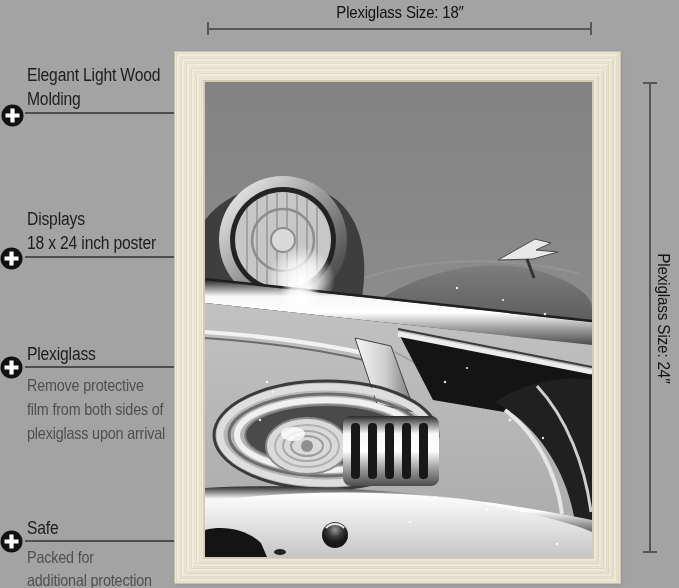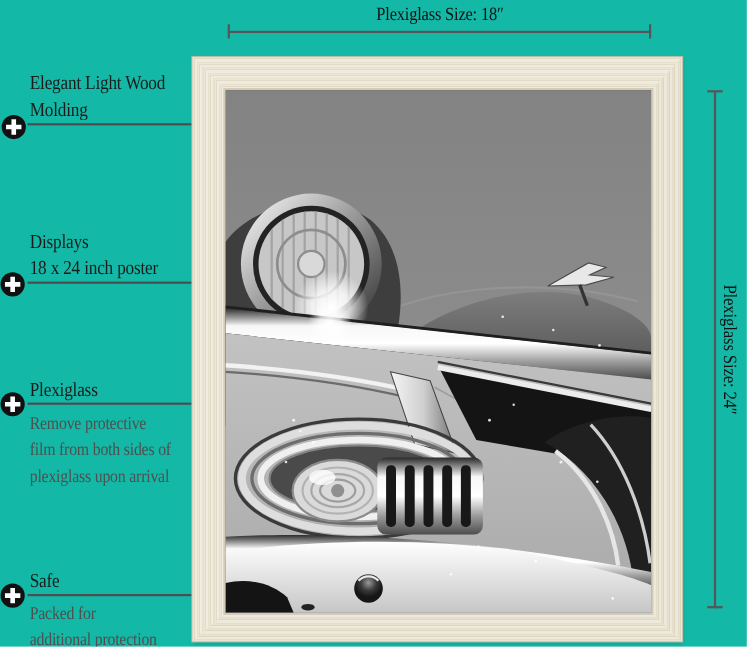--- a/index.html
+++ b/index.html
@@ -1,17 +1,17 @@
 <!DOCTYPE html>
 <html><head>
 <meta charset="utf-8">
 <style>
   html,body{margin:0;padding:0;background:#ffffff;}
-  #canvas{position:relative;width:679px;height:588px;background:#14b8a6;overflow:hidden;
-          font-family:Liberation Serif, serif;-webkit-font-smoothing:antialiased;}
+  #canvas{position:relative;width:679px;height:588px;background:#a3a3a3;overflow:hidden;
+          font-family:Liberation Sans, sans-serif;-webkit-font-smoothing:antialiased;}
 
   
   .dim-line-h{position:absolute;left:208px;top:28px;width:384px;height:2px;background:#55565a;}
   .dim-tick-v{position:absolute;width:2px;height:13px;top:22px;background:#55565a;}
   .dim-tick-v.left{left:207px;} .dim-tick-v.right{left:590px;}
   .dim-top-label{position:absolute;left:208px;top:3px;width:384px;text-align:center;
                  font-size:17px;color:#121212;letter-spacing:-0.2px;transform:scaleX(.88);transform-origin:center;}
   .dim-line-v{position:absolute;left:649px;top:83px;width:2px;height:470px;background:#55565a;}
   .dim-tick-h{position:absolute;left:643px;width:14px;height:2px;background:#55565a;}
   .dim-tick-h.top{top:82px;} .dim-tick-h.bottom{top:551px;}

